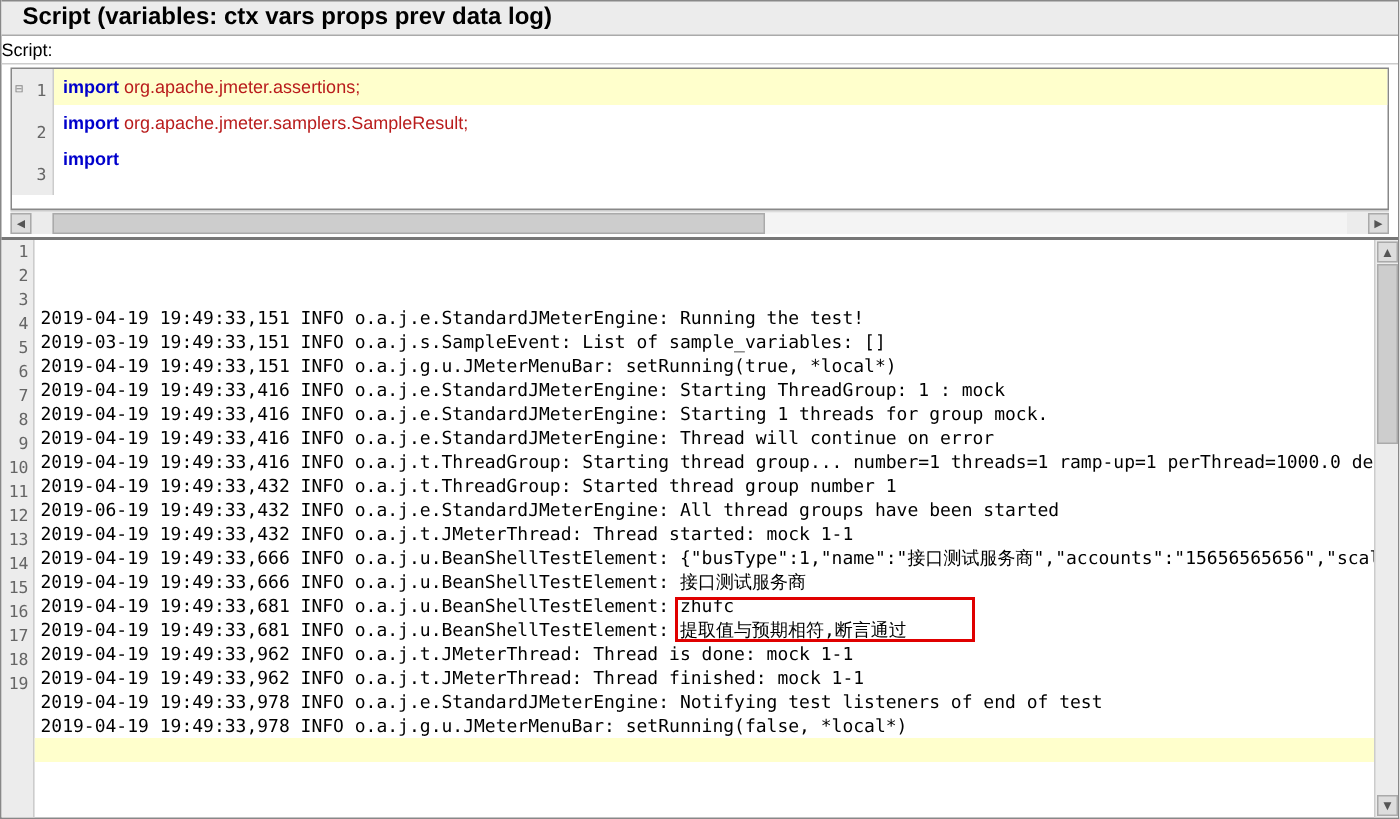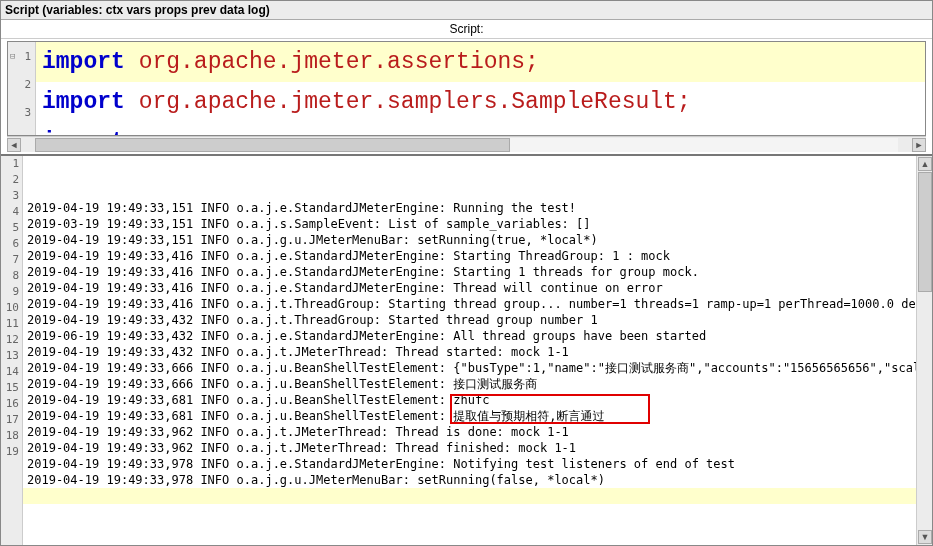--- a/index.html
+++ b/index.html
@@ -15,27 +15,27 @@
     border: 1px solid #888;
     border-top: none;
     height: 100%;
     display: flex;
     flex-direction: column;
   }
   .title-bar {
     background: #ececec;
     border-top: 1px solid #888;
     border-bottom: 1px solid #aaa;
-    padding: 2px 4px;
+    padding: 2px 14px;
     font-weight: bold;
-    font-size: 12px;
+    font-size: 16px;
     color: #000;
   }
   .script-label-row {
-    text-align: center;
+    text-align: left;
     padding: 2px 0;
     font-size: 12px;
     color: #000;
     border-bottom: 1px solid #ccc;
   }
   .script-editor {
     border: 1px solid #888;
     margin: 2px 6px 0 6px;
     background: #fff;
     display: flex;
@@ -68,25 +68,25 @@
     position: absolute;
     left: 2px;
     font-size: 9px;
     color: #888;
   }
   .se-lines {
     flex: 1;
     min-width: 0;
   }
   .se-line {
-    height: 40px;
+    height: 24px;
     display: flex;
     align-items: center;
-    font-family: Liberation Mono, monospace;
-    font-size: 23px;
+    font-family: Liberation Sans, sans-serif;
+    font-size: 12px;
     padding-left: 6px;
     white-space: pre;
   }
   .se-line.hl {
     background: #ffffcc;
   }
   .kw { color: #0000cc; font-weight: bold; }
   .pkg { color: #b91c1c; }
   .hscroll {
     height: 16px;

